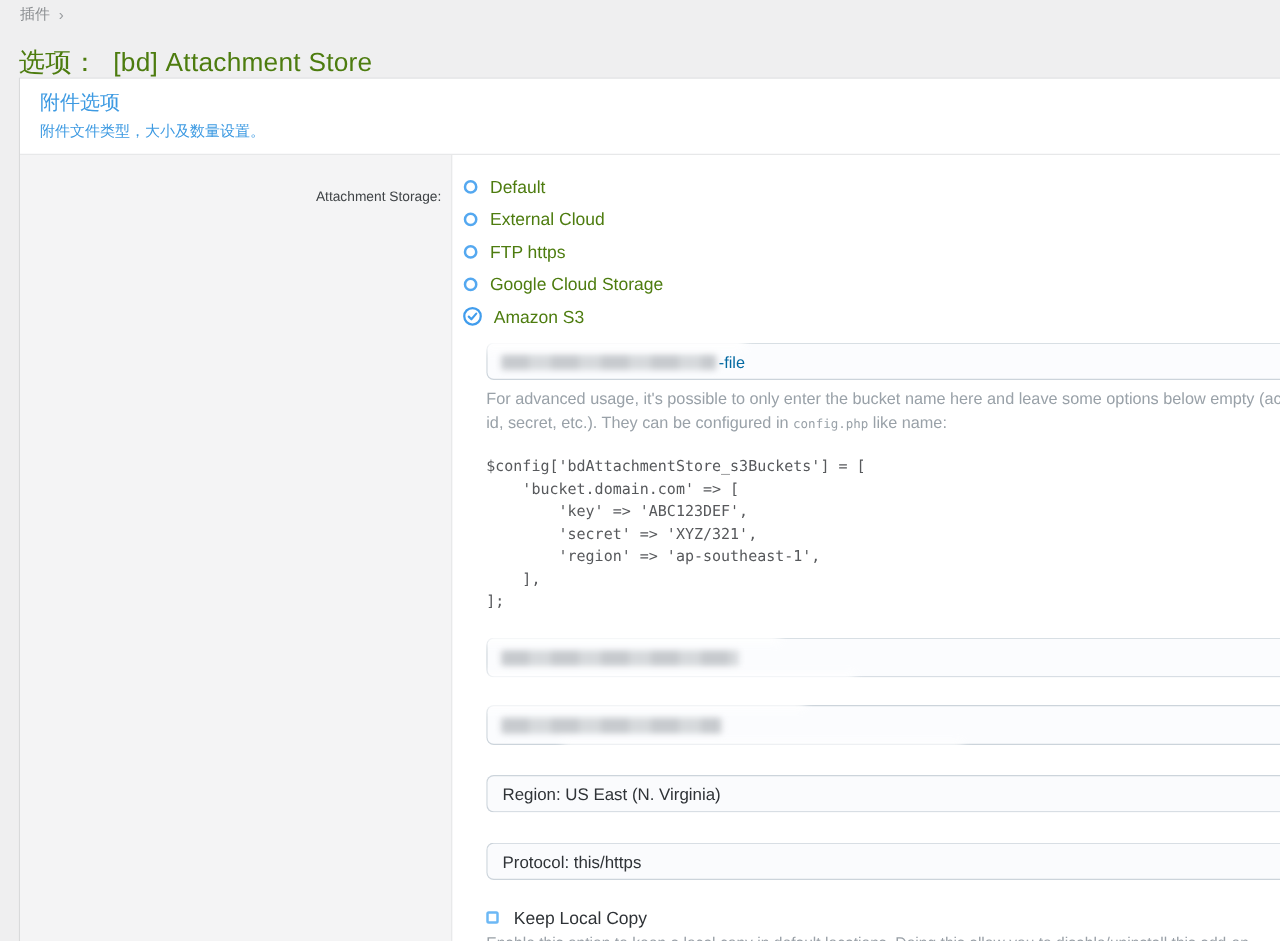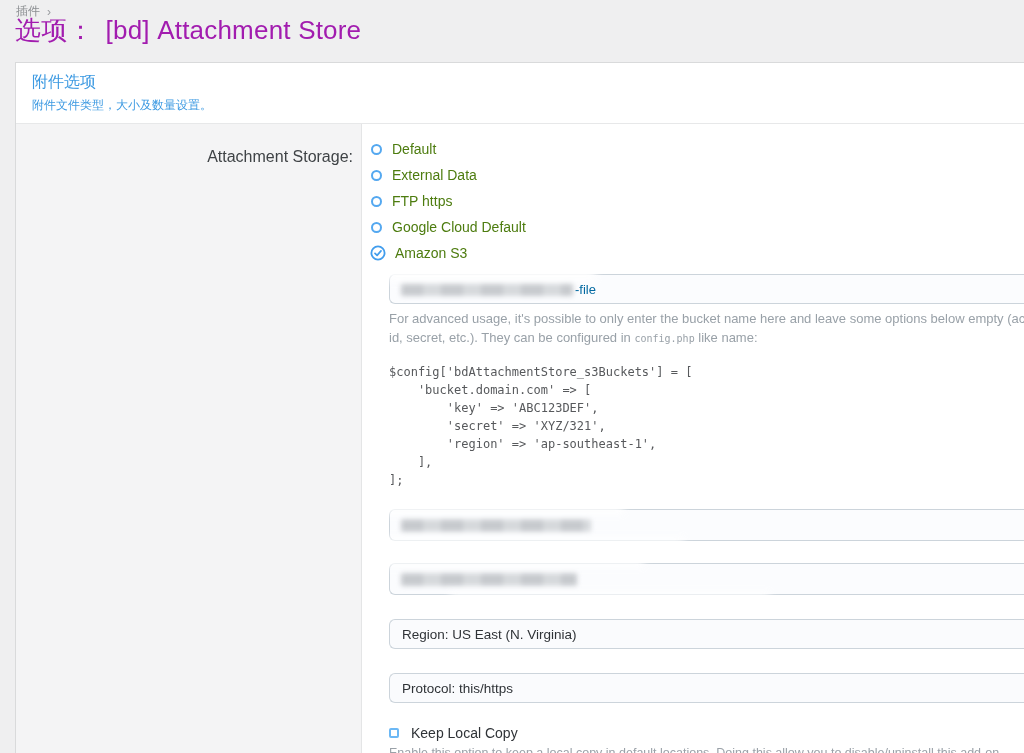--- a/index.html
+++ b/index.html
@@ -12,22 +12,22 @@
   }
   #page { position:relative; width:1024px; height:753px; overflow:hidden; }
 
   
   .breadcrumb {
     position:absolute; top:3px; left:16px;
     font-size:12px; color:#8b8e91; display:flex; align-items:center; gap:7px;
   }
   .breadcrumb .sep { font-size:12px; color:#9a9da0; }
   .page-title {
-    position:absolute; top:13px; left:15px;
-    font-size:26px; font-weight:400; color:#a21caf; letter-spacing:.2px;
+    position:absolute; top:36px; left:15px;
+    font-size:21px; font-weight:400; color:#4d7c0f; letter-spacing:.2px;
     white-space:nowrap;
   }
   .page-title .prefix { margin-right:12px; }
 
   
   .panel {
     position:absolute; top:62px; left:15px; width:1065px; height:780px;
     background:#ffffff; border:1px solid #d9dadb;
   }
   .panel-header {
@@ -37,21 +37,21 @@
   }
   .panel-header .ph-title { font-size:16px; color:#3d9ae2; }
   .panel-header .ph-sub { font-size:12px; color:#3d9ae2; margin-top:4px; }
 
   .panel-body { display:flex; height:100%; }
   .label-col {
     width:346px; flex:0 0 346px;
     background:#f4f4f5; border-right:1px solid #e4e5e6;
     padding:24px 8px 0 0; text-align:right;
   }
-  .field-label { font-size:16px; color:#3f4346; }
+  .field-label { font-size:11px; color:#3f4346; }
   .content-col { flex:1 1 auto; background:#ffffff; padding:12px 0 0 9px; }
 
   
   .radio-row { display:flex; align-items:center; height:26px; cursor:pointer; }
   .radio-circle {
     width:11px; height:11px; border:2px solid #54a8f0; border-radius:50%;
     background:#fff; margin-right:10px; flex:0 0 auto;
   }
   .radio-check-svg { width:16px; height:16px; margin-right:9px; margin-left:-1px; flex:0 0 auto; }
   .radio-label { font-size:14px; color:#4d7c0f; }
@@ -132,29 +132,29 @@
 
       <div class="content-col">
 
         <div class="radio-group">
           <div class="radio-row">
             <span class="radio-circle"></span>
             <span class="radio-label">Default</span>
           </div>
           <div class="radio-row">
             <span class="radio-circle"></span>
-            <span class="radio-label">External Data</span>
+            <span class="radio-label">External Cloud</span>
           </div>
           <div class="radio-row">
             <span class="radio-circle"></span>
             <span class="radio-label">FTP https</span>
           </div>
           <div class="radio-row">
             <span class="radio-circle"></span>
-            <span class="radio-label">Google Cloud Default</span>
+            <span class="radio-label">Google Cloud Storage</span>
           </div>
           <div class="radio-row">
             <svg class="radio-check-svg" viewBox="0 0 16 16">
               <circle cx="8" cy="8" r="6.6" fill="#ffffff" stroke="#419ded" stroke-width="1.8"></circle>
               <path d="M5 8.3 L7.1 10.4 L11 5.9" fill="none" stroke="#419ded" stroke-width="1.7" stroke-linecap="round" stroke-linejoin="round"></path>
             </svg>
             <span class="radio-label">Amazon S3</span>
           </div>
         </div>
 

